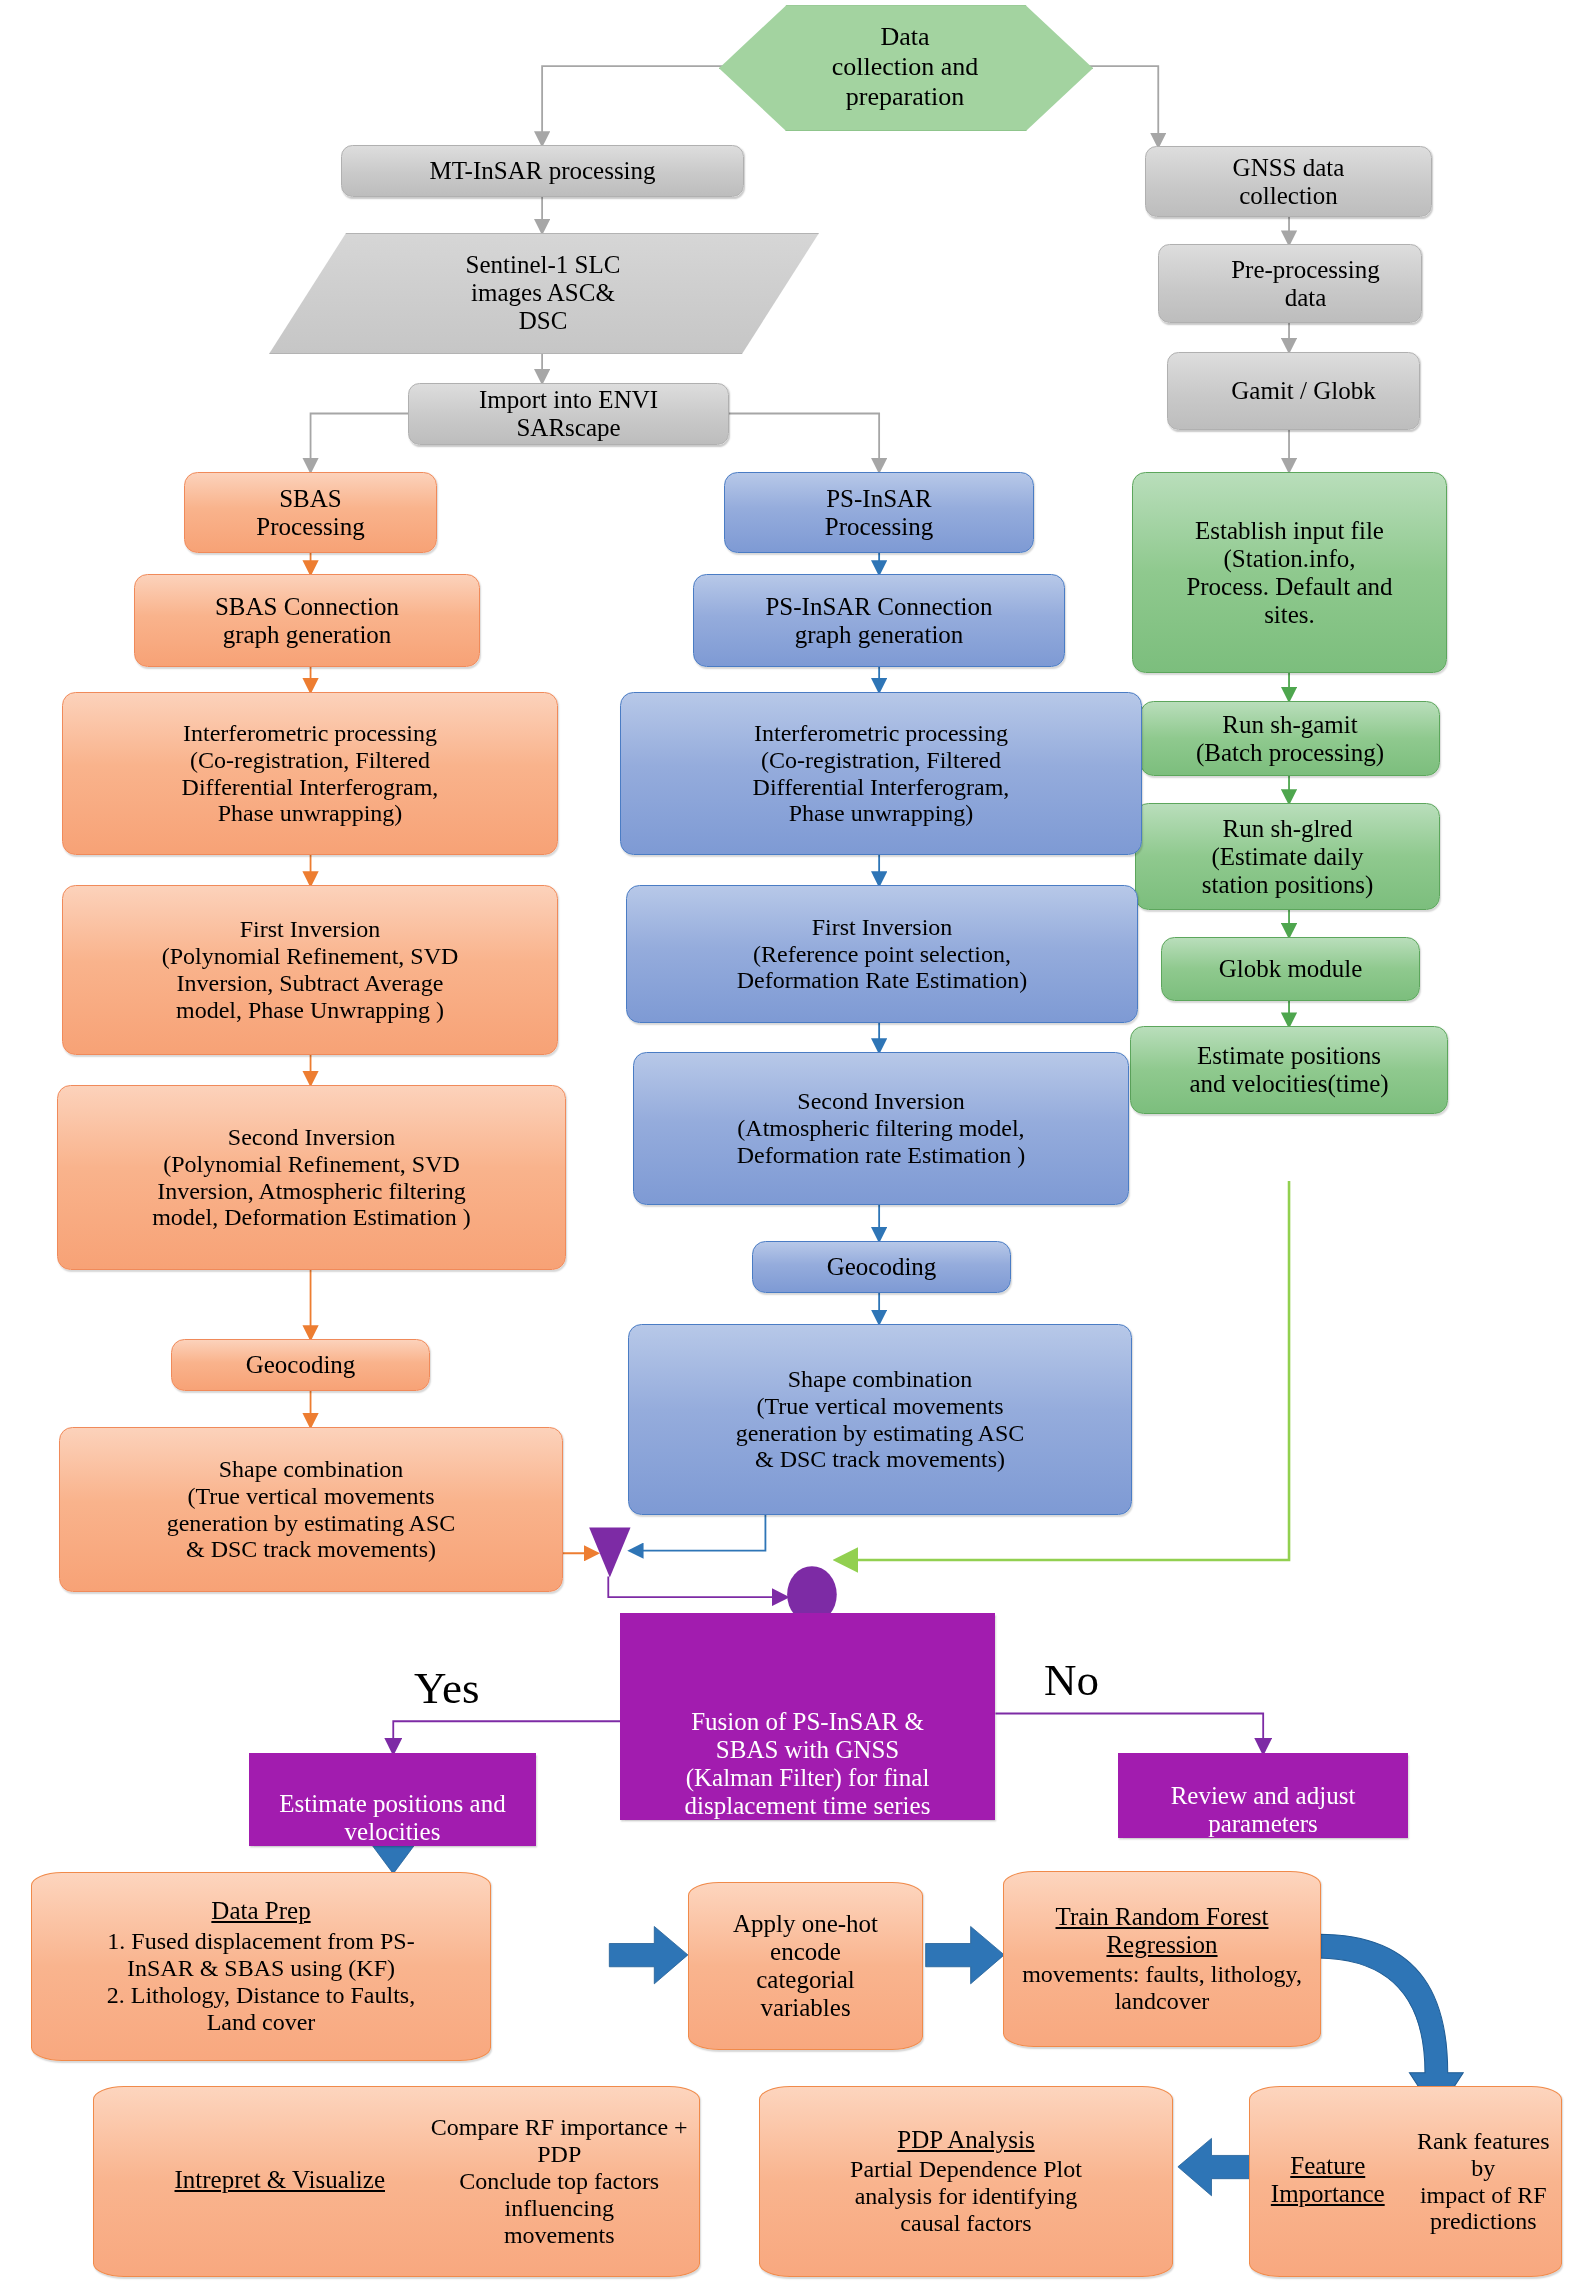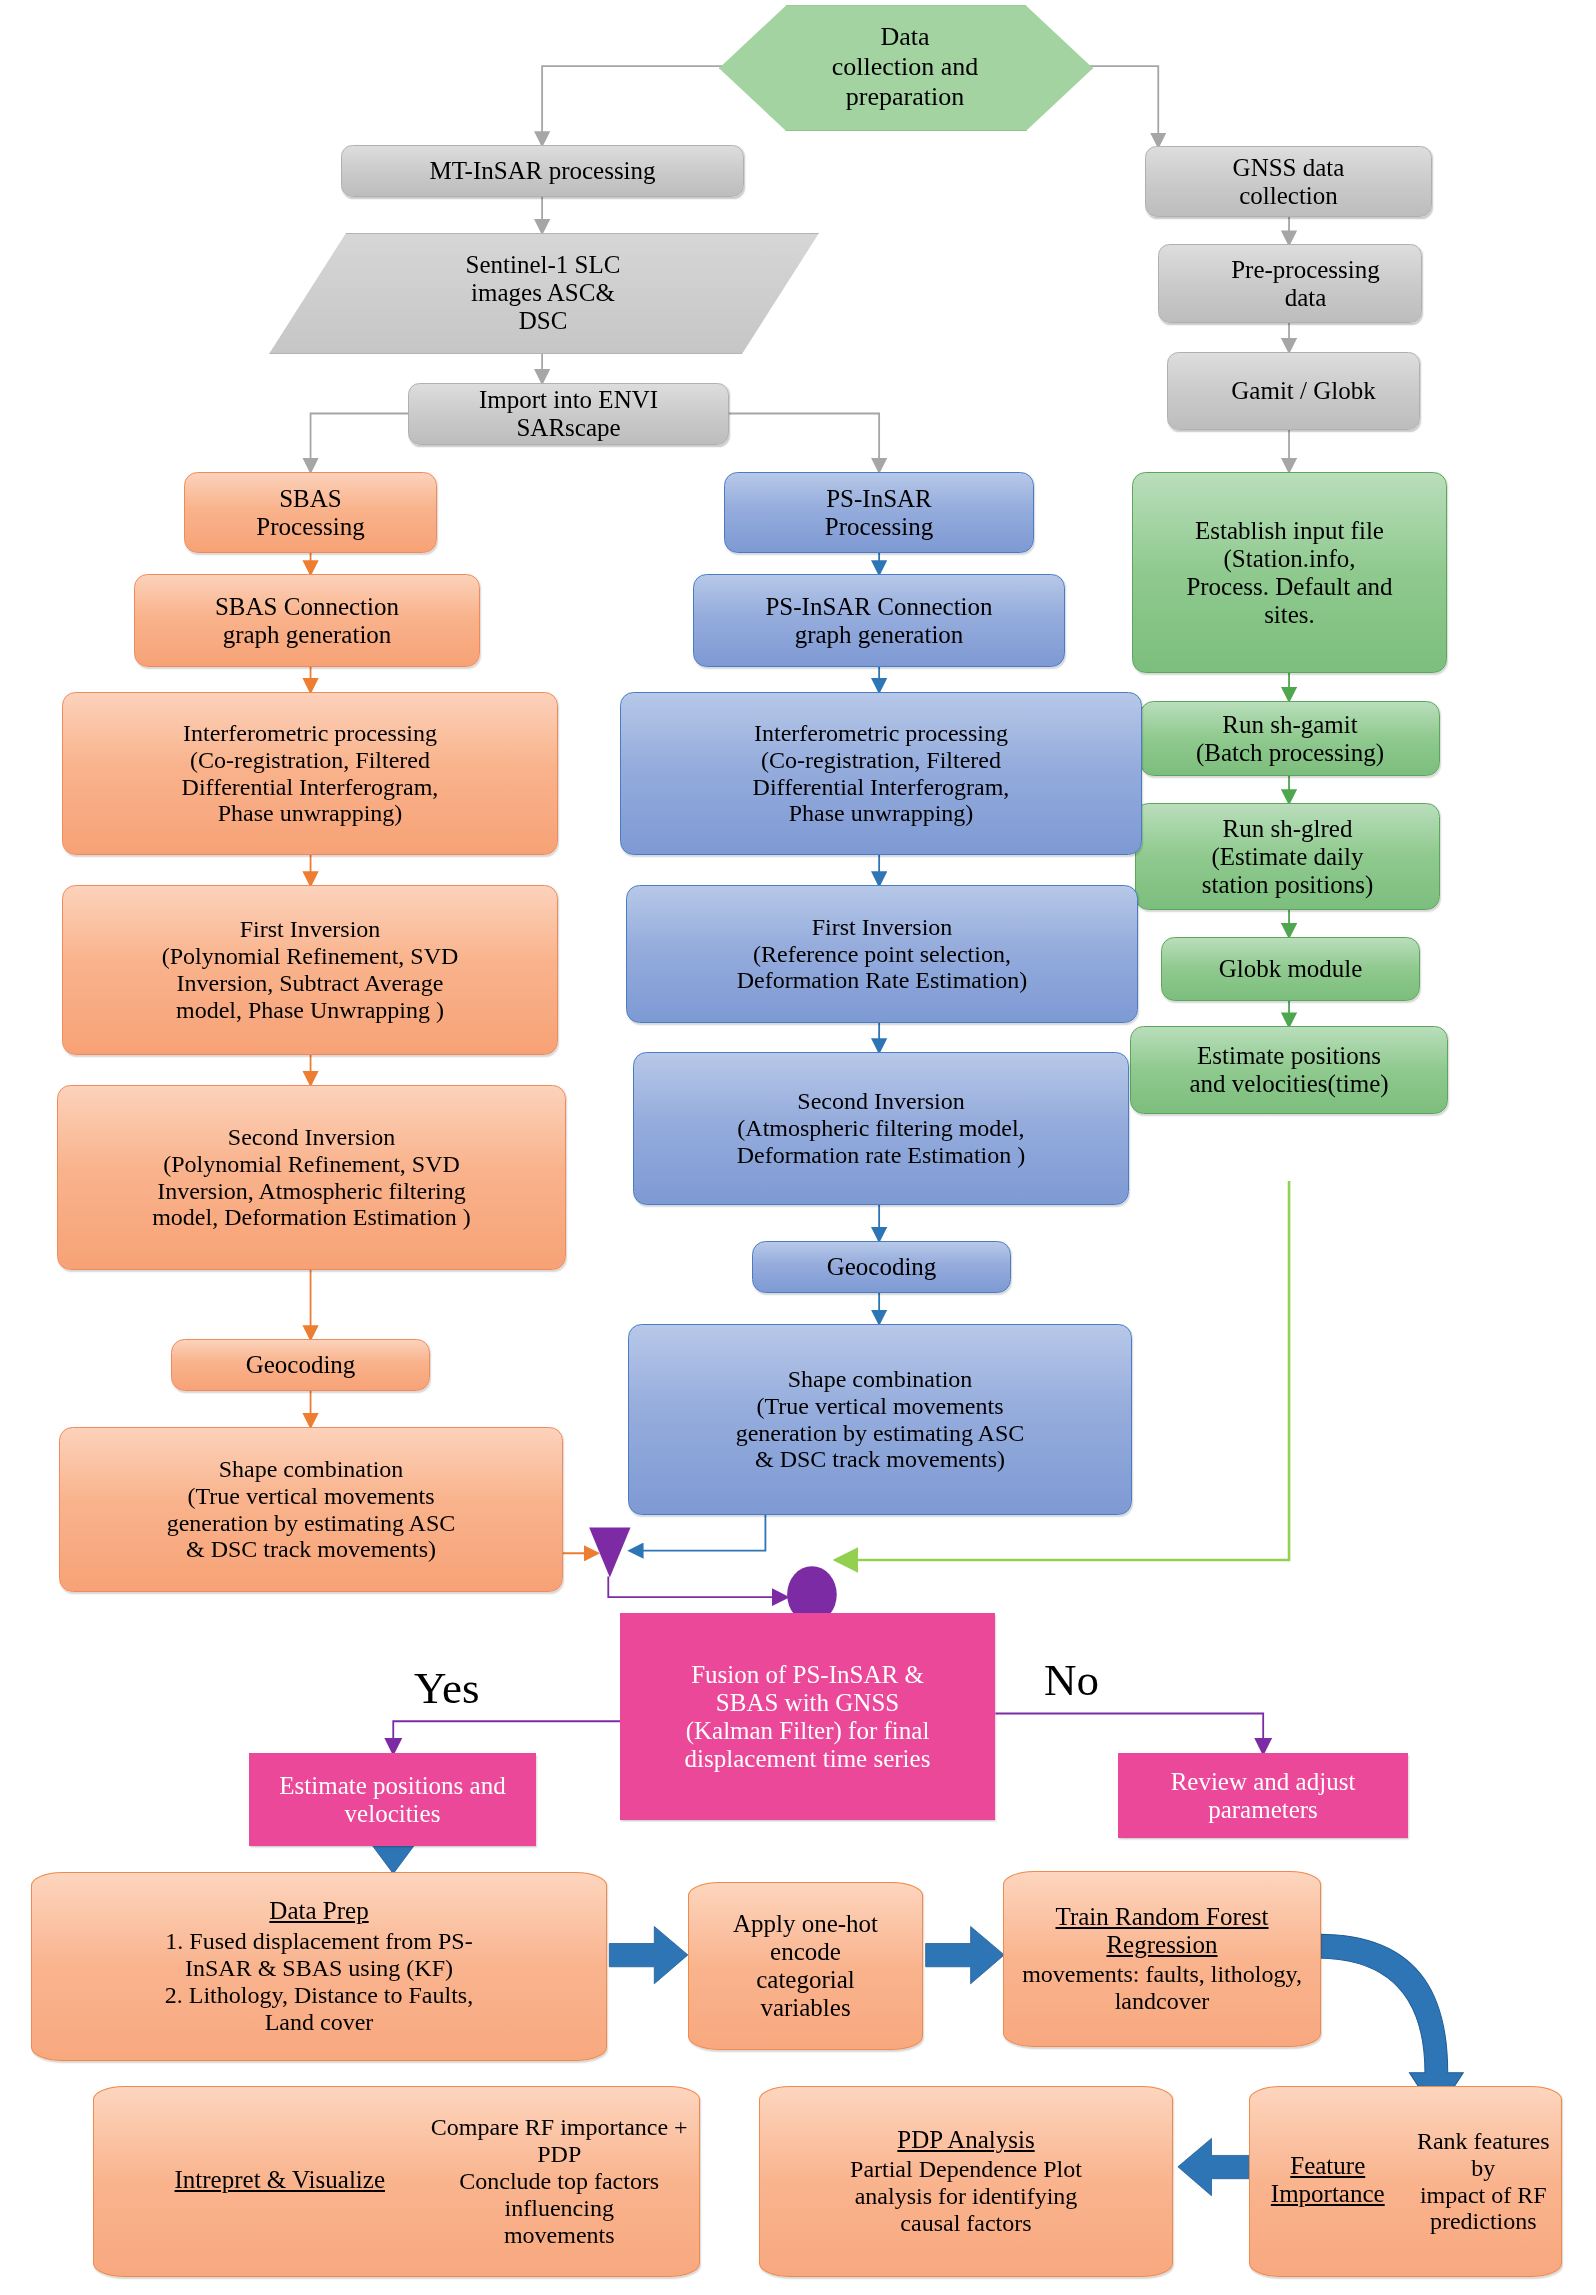--- a/index.html
+++ b/index.html
@@ -21,22 +21,22 @@
   .para{background:linear-gradient(180deg,#d6d6d6,#c6c6c6);border:0.5px solid #b3b3b3;}
   .orange{background:linear-gradient(180deg,#fcd2bb 0%,#f9b38c 45%,#f7a276 100%);
           border:0.8px solid #f08a5a;border-radius:13.4px;
           box-shadow:1px 1.6px 1.6px rgba(0,0,0,.16);}
   .blue{background:linear-gradient(180deg,#b7c8e8 0%,#95acdc 45%,#7e9ad4 100%);
         border:0.8px solid #4a7cc4;border-radius:13.4px;
         box-shadow:1px 1.6px 1.6px rgba(0,0,0,.16);}
   .green{background:linear-gradient(180deg,#b9debb 0%,#8fc98e 50%,#7cbe7d 100%);
          border:0.8px solid #5ca65c;border-radius:13.4px;
          box-shadow:1px 1.6px 1.6px rgba(0,0,0,.16);}
-  .purple{background:#ec4899;border:none;border-radius:0;color:#ffffff;
-          box-shadow:1px 1.6px 1.6px rgba(0,0,0,.18);}
+  .purple{background:#a21caf;border:none;border-radius:0;color:#ffffff;
+          box-shadow:1px 1.6px 1.6px rgba(0,0,0,.18);align-items:flex-end;}
   
   .mlbox{background:linear-gradient(180deg,#fdd5be 0%,#f9b48e 50%,#f8a87f 100%);
          border:0.8px solid #f08a4a;border-radius:31px/13.4px;
          box-shadow:1px 1.6px 1.6px rgba(0,0,0,.16);}
 
   .hexwrap{position:absolute;z-index:3;}
   .hexwrap .hexclip{width:100%;height:100%;
         clip-path:polygon(18% 0%,82% 0%,100% 50%,82% 100%,18% 100%,0% 50%);}
   .hexwrap .hexlabel{position:absolute;inset:0;display:flex;align-items:center;
         justify-content:center;text-align:center;white-space:pre-line;color:#000;}
@@ -302,21 +302,21 @@
 velocities</span>
   </div>
   <div class="node purple" style="left:1118px;top:1753px;width:290px;height:85px;font-size:25px;">
     <span class="txt">Review and adjust
 parameters</span>
   </div>
 
   <div class="yesno" style="left:414px;top:1662px;font-size:45px;">Yes</div>
   <div class="yesno" style="left:1044px;top:1654px;font-size:45px;">No</div>
 
-  <div class="node mlbox" style="left:31px;top:1872px;width:576px;height:189px;flex-direction:column;">
+  <div class="node mlbox" style="left:31px;top:1872px;width:460px;height:189px;flex-direction:column;">
     <span class="txt u" style="font-size:25px;padding-bottom:3.1px;">Data Prep</span>
     <span class="txt" style="font-size:24px;">1.   Fused displacement from PS-
 InSAR &amp; SBAS using (KF)
 2. Lithology, Distance to Faults,
 Land cover</span>
   </div>
 
   <div class="node mlbox" style="left:688px;top:1882px;width:235px;height:168px;font-size:25px;">
     <span class="txt">Apply one-hot
 encode

